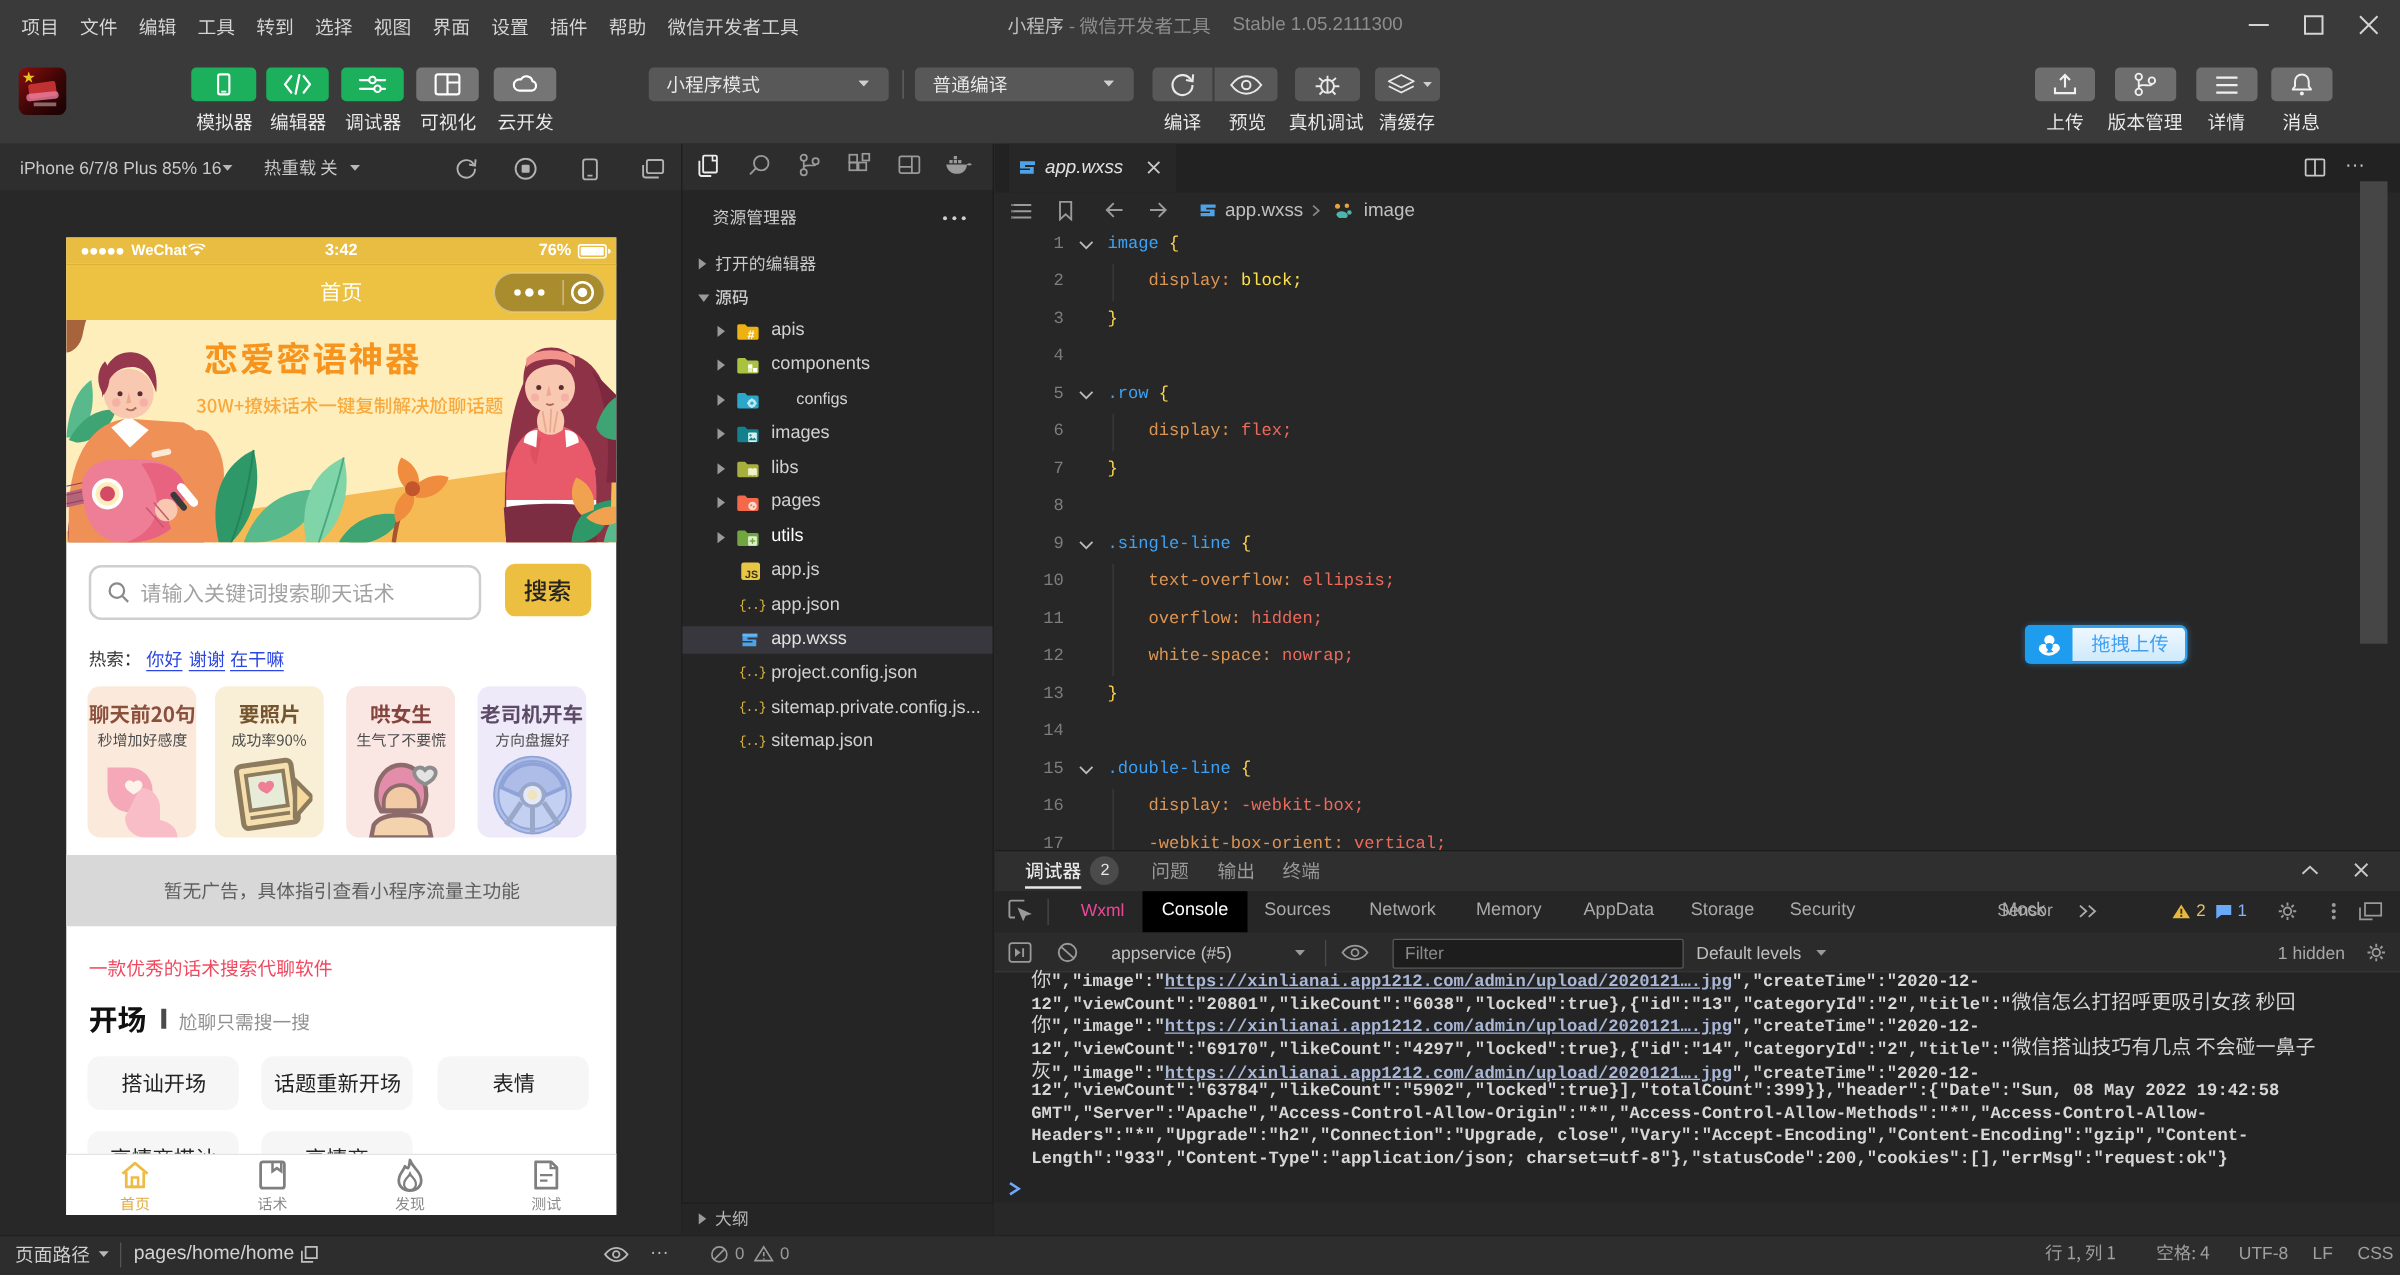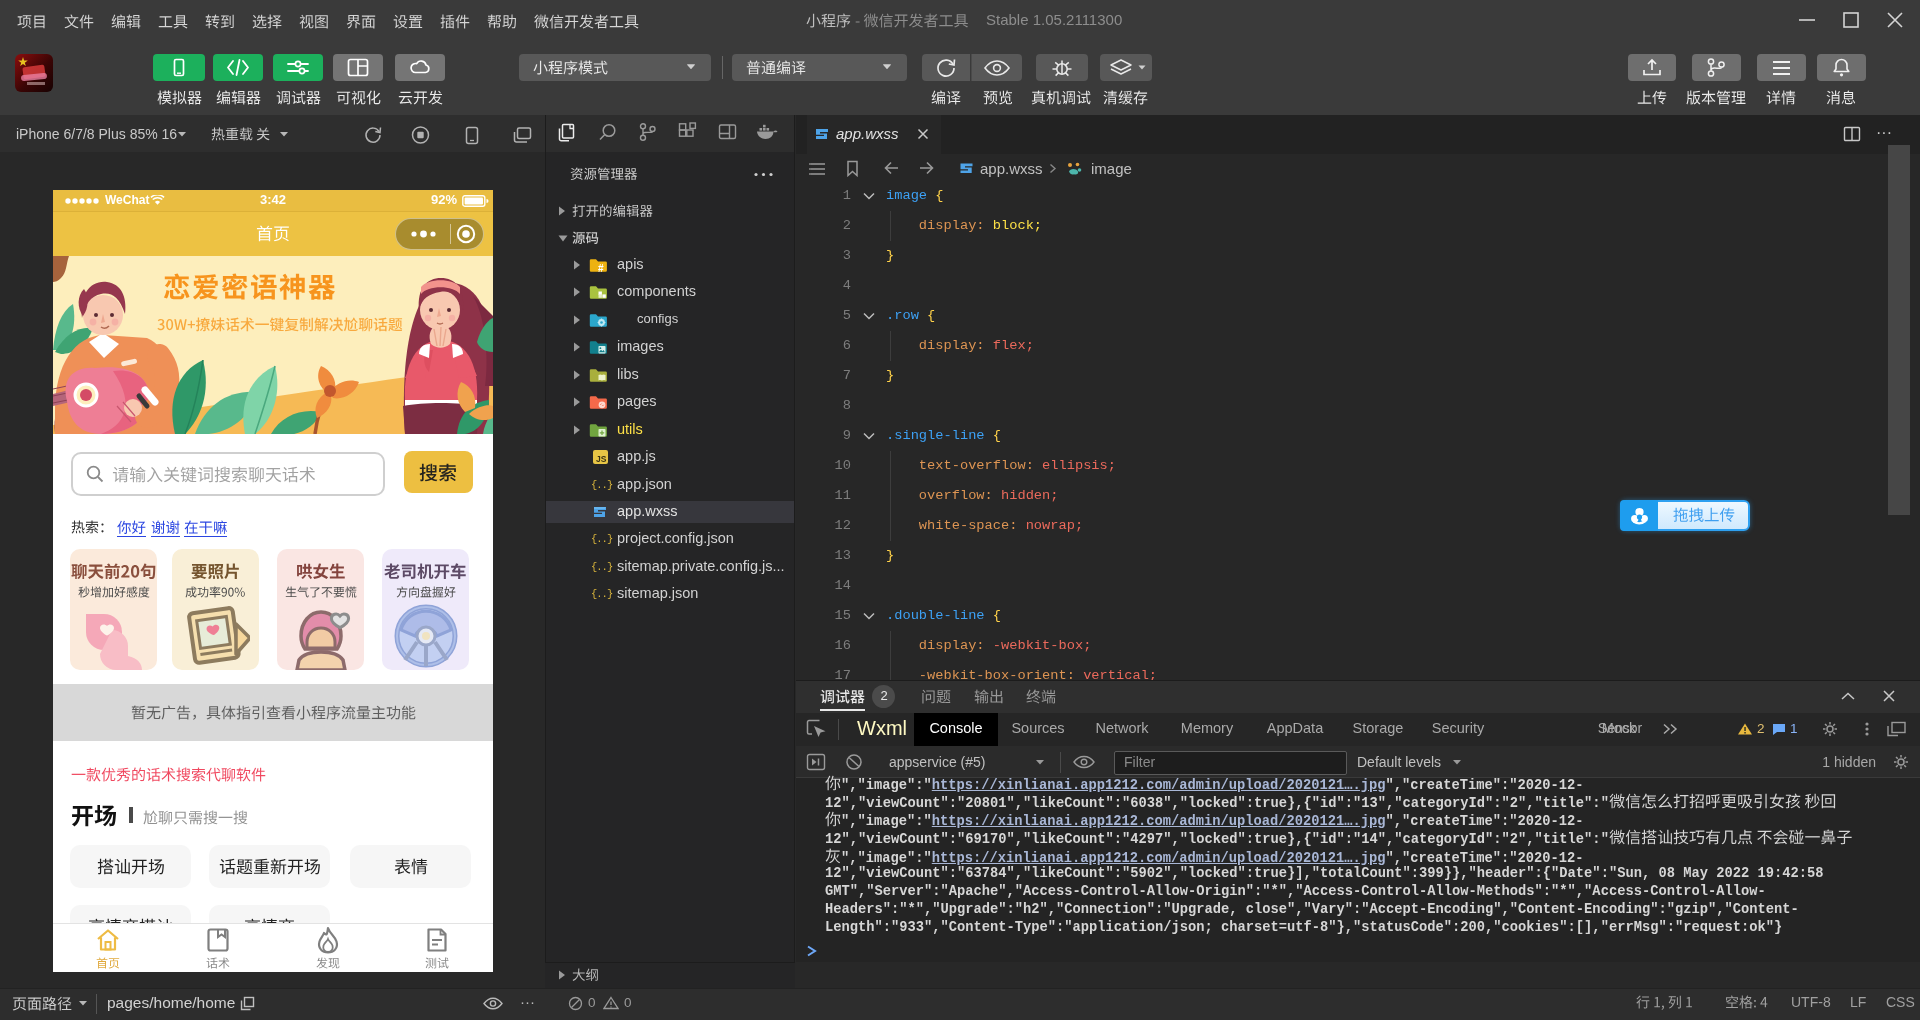--- a/index.html
+++ b/index.html
@@ -573,21 +573,21 @@
     <circle cx="25" cy="5" r="2.7" fill="#fff"></circle>
     <circle cx="32" cy="5" r="2.7" fill="#fff"></circle>
   </svg>
 <div style="position:absolute;left:105px;top:193.9px;height:13.8px;line-height:13.8px;font-family:'Liberation Sans',sans-serif;font-size:12px;color:#fff;font-weight:bold;white-space:pre;">WeChat</div>
 <svg style="position:absolute;left:150px;top:195px;" width="15" height="11" viewBox="0 0 16 12" fill="none" xmlns="http://www.w3.org/2000/svg">
     <path d="M8 10.5 L5.2 7.5 a4.2 4.2 0 0 1 5.6 0 Z" fill="#fff"></path>
     <path d="M2.8 5 a7.5 7.5 0 0 1 10.4 0" stroke="#fff" stroke-width="1.6" fill="none"></path>
     <path d="M0.8 2.6 a10.5 10.5 0 0 1 14.4 0" stroke="#fff" stroke-width="1.6" fill="none"></path>
   </svg>
 <div style="position:absolute;left:273px;top:193.3px;height:14.9px;line-height:14.9px;font-family:'Liberation Sans',sans-serif;font-size:13px;color:#fff;font-weight:bold;white-space:pre;transform:translateX(-50%);">3:42</div>
-<div style="position:absolute;left:457px;top:193.3px;height:14.9px;line-height:14.9px;font-family:'Liberation Sans',sans-serif;font-size:13px;color:#fff;font-weight:bold;white-space:pre;transform:translateX(-100%);">92%</div>
+<div style="position:absolute;left:457px;top:193.3px;height:14.9px;line-height:14.9px;font-family:'Liberation Sans',sans-serif;font-size:13px;color:#fff;font-weight:bold;white-space:pre;transform:translateX(-100%);">76%</div>
 <svg style="position:absolute;left:462px;top:195px;" width="28" height="12" viewBox="0 0 28 12" fill="none" xmlns="http://www.w3.org/2000/svg">
     <rect x="0.8" y="0.8" width="22" height="10.4" rx="2" stroke="#fff" stroke-width="1.4"></rect>
     <rect x="2.6" y="2.6" width="18.4" height="6.8" rx="1" fill="#fff"></rect>
     <path d="M24.5 4 v4 a2 2 0 0 0 0-4 Z" fill="#fff"></path>
   </svg>
 <div style="position:absolute;left:256.0px;top:224.5px">
     <svg width="34.0" height="19.0" viewBox="0 -880 2000 1120" style="display:block;overflow:visible">
       <use href="#qbc" x="0" fill="#ffffff"></use>
       <use href="#qbd" x="1000" fill="#ffffff"></use>
     </svg>
@@ -1145,21 +1145,21 @@
   </svg>
 <div style="position:absolute;left:617px;top:393.4px;height:16.7px;line-height:16.7px;font-family:'Liberation Sans',sans-serif;font-size:14.5px;color:#d2d2d2;font-weight:normal;white-space:pre;">pages</div>
 <svg style="position:absolute;left:573px;top:425px;" width="8" height="10" viewBox="0 0 8 10" fill="none" xmlns="http://www.w3.org/2000/svg">
     <path d="M1 0.5 L7 5 L1 9.5 Z" fill="#9a9a9a"></path>
   </svg>
 <svg style="position:absolute;left:589px;top:422.5px;" width="19" height="15" viewBox="0 0 19 15" fill="none" xmlns="http://www.w3.org/2000/svg">
     <path d="M0.8 2.6 a1.3 1.3 0 0 1 1.3-1.3 H7 L9 3.4 H16.6 a1.3 1.3 0 0 1 1.3 1.3 V12.4 a1.3 1.3 0 0 1-1.3 1.3 H2.1 A1.3 1.3 0 0 1 0.8 12.4 Z" fill="#71a53f"></path>
     <rect x="9.5" y="6" width="7" height="7.6" rx="0.8" fill="#dff0d0"></rect>
     <path d="M13 7.6 V12 M10.8 9.8 H15.2" stroke="#71a53f" stroke-width="1.2"></path>
   </svg>
-<div style="position:absolute;left:617px;top:421.4px;height:16.7px;line-height:16.7px;font-family:'Liberation Sans',sans-serif;font-size:14.5px;color:#fde047;font-weight:normal;white-space:pre;">utils</div>
+<div style="position:absolute;left:617px;top:421.4px;height:16.7px;line-height:16.7px;font-family:'Liberation Sans',sans-serif;font-size:14.5px;color:#ffffff;font-weight:normal;white-space:pre;">utils</div>
 <div style="position:absolute;left:593px;top:450px;width:15px;height:14px;background:#e7c545;border-radius:2px">
     <div style="font-family:'Liberation Sans';font-weight:bold;font-size:8.5px;color:#3a3213;position:absolute;right:1.5px;bottom:0.5px">JS</div>
   </div>
 <div style="position:absolute;left:617px;top:448.4px;height:16.7px;line-height:16.7px;font-family:'Liberation Sans',sans-serif;font-size:14.5px;color:#d2d2d2;font-weight:normal;white-space:pre;">app.js</div>
 <div style="position:absolute;left:591px;top:478.8px;height:12.1px;line-height:12.1px;font-family:'Liberation Mono',monospace;font-size:10.5px;color:#d8b43c;font-weight:normal;white-space:pre;letter-spacing:-1px">{..}</div>
 <div style="position:absolute;left:617px;top:476.4px;height:16.7px;line-height:16.7px;font-family:'Liberation Sans',sans-serif;font-size:14.5px;color:#d2d2d2;font-weight:normal;white-space:pre;">app.json</div>
 <div style="position:absolute;left:546px;top:501px;width:248px;height:22px;background:#37373d"></div>
 <svg style="position:absolute;left:592px;top:505px;" width="16" height="14" viewBox="0 0 16 14" fill="none" xmlns="http://www.w3.org/2000/svg">
     <path d="M2 2 H14 V5 H6 V6.5 H13 V12 H2 V9 H10 V7.8 H2 Z" fill="#4ea3e8"></path>
     <path d="M2 2 H14 L13 4 H2 Z" fill="#66b5f0"></path>
@@ -1328,21 +1328,21 @@
     <path d="M2 2 L12 12 M12 2 L2 12" stroke="#c8c8c8" stroke-width="1.5"></path>
   </svg>
 <div style="position:absolute;left:796px;top:713px;width:1124px;height:33px;background:#262626"></div>
 <svg style="position:absolute;left:806px;top:719px;" width="21" height="20" viewBox="0 0 21 20" fill="none" xmlns="http://www.w3.org/2000/svg">
     <path d="M13.5 1.5 H3 a1.5 1.5 0 0 0-1.5 1.5 V13.5 a1.5 1.5 0 0 0 1.5 1.5 H6" stroke="#9a9a9a" stroke-width="1.5" fill="none"></path>
     <path d="M8 7 L12.5 18 L14.6 13.6 L19.5 12.2 Z" fill="#9a9a9a"></path>
   </svg>
 <div style="position:absolute;left:838px;top:719px;width:1px;height:21px;background:#4a4a4a"></div>
 <div style="position:absolute;left:914px;top:713px;width:84px;height:33px;background:#000000"></div>
 <div style="position:absolute;left:956px;top:720.4px;height:16.7px;line-height:16.7px;font-family:'Liberation Sans',sans-serif;font-size:14.5px;color:#ffffff;font-weight:normal;white-space:pre;transform:translateX(-50%);">Console</div>
-<div style="position:absolute;left:882px;top:720.4px;height:16.7px;line-height:16.7px;font-family:'Liberation Sans',sans-serif;font-size:20px;color:#fef9c3;font-weight:normal;white-space:pre;transform:translateX(-50%);">Wxml</div>
+<div style="position:absolute;left:882px;top:720.4px;height:16.7px;line-height:16.7px;font-family:'Liberation Sans',sans-serif;font-size:14px;color:#ec4899;font-weight:normal;white-space:pre;transform:translateX(-50%);">Wxml</div>
 <div style="position:absolute;left:1038px;top:720.4px;height:16.7px;line-height:16.7px;font-family:'Liberation Sans',sans-serif;font-size:14.5px;color:#aaaaaa;font-weight:normal;white-space:pre;transform:translateX(-50%);">Sources</div>
 <div style="position:absolute;left:1122px;top:720.4px;height:16.7px;line-height:16.7px;font-family:'Liberation Sans',sans-serif;font-size:14.5px;color:#aaaaaa;font-weight:normal;white-space:pre;transform:translateX(-50%);">Network</div>
 <div style="position:absolute;left:1207px;top:720.4px;height:16.7px;line-height:16.7px;font-family:'Liberation Sans',sans-serif;font-size:14.5px;color:#aaaaaa;font-weight:normal;white-space:pre;transform:translateX(-50%);">Memory</div>
 <div style="position:absolute;left:1295px;top:720.4px;height:16.7px;line-height:16.7px;font-family:'Liberation Sans',sans-serif;font-size:14.5px;color:#aaaaaa;font-weight:normal;white-space:pre;transform:translateX(-50%);">AppData</div>
 <div style="position:absolute;left:1378px;top:720.4px;height:16.7px;line-height:16.7px;font-family:'Liberation Sans',sans-serif;font-size:14.5px;color:#aaaaaa;font-weight:normal;white-space:pre;transform:translateX(-50%);">Storage</div>
 <div style="position:absolute;left:1458px;top:720.4px;height:16.7px;line-height:16.7px;font-family:'Liberation Sans',sans-serif;font-size:14.5px;color:#aaaaaa;font-weight:normal;white-space:pre;transform:translateX(-50%);">Security</div>
 <div style="position:absolute;left:1620px;top:720.4px;height:16.7px;line-height:16.7px;font-family:'Liberation Sans',sans-serif;font-size:14px;color:#aaaaaa;font-weight:normal;white-space:pre;transform:translateX(-50%);">Sensor</div>
 <div style="position:absolute;left:1619px;top:720.4px;height:16.7px;line-height:16.7px;font-family:'Liberation Sans',sans-serif;font-size:14.5px;color:#aaaaaa;font-weight:normal;white-space:pre;transform:translateX(-50%);">Mock</div>
 <svg style="position:absolute;left:1662px;top:723px;" width="16" height="12" viewBox="0 0 16 12" fill="none" xmlns="http://www.w3.org/2000/svg">
     <path d="M2 1.5 L7 6 L2 10.5 M9 1.5 L14 6 L9 10.5" stroke="#aaa" stroke-width="1.5" fill="none"></path>

